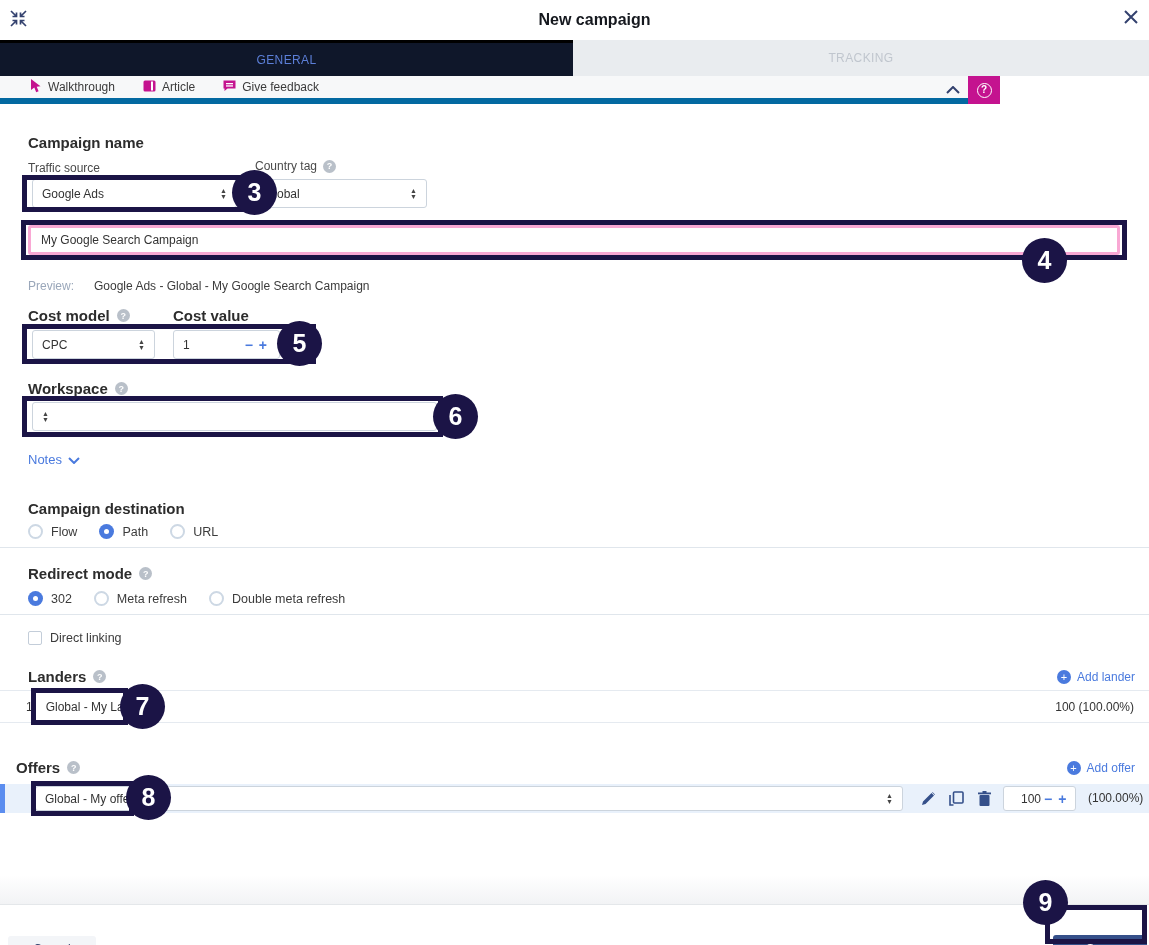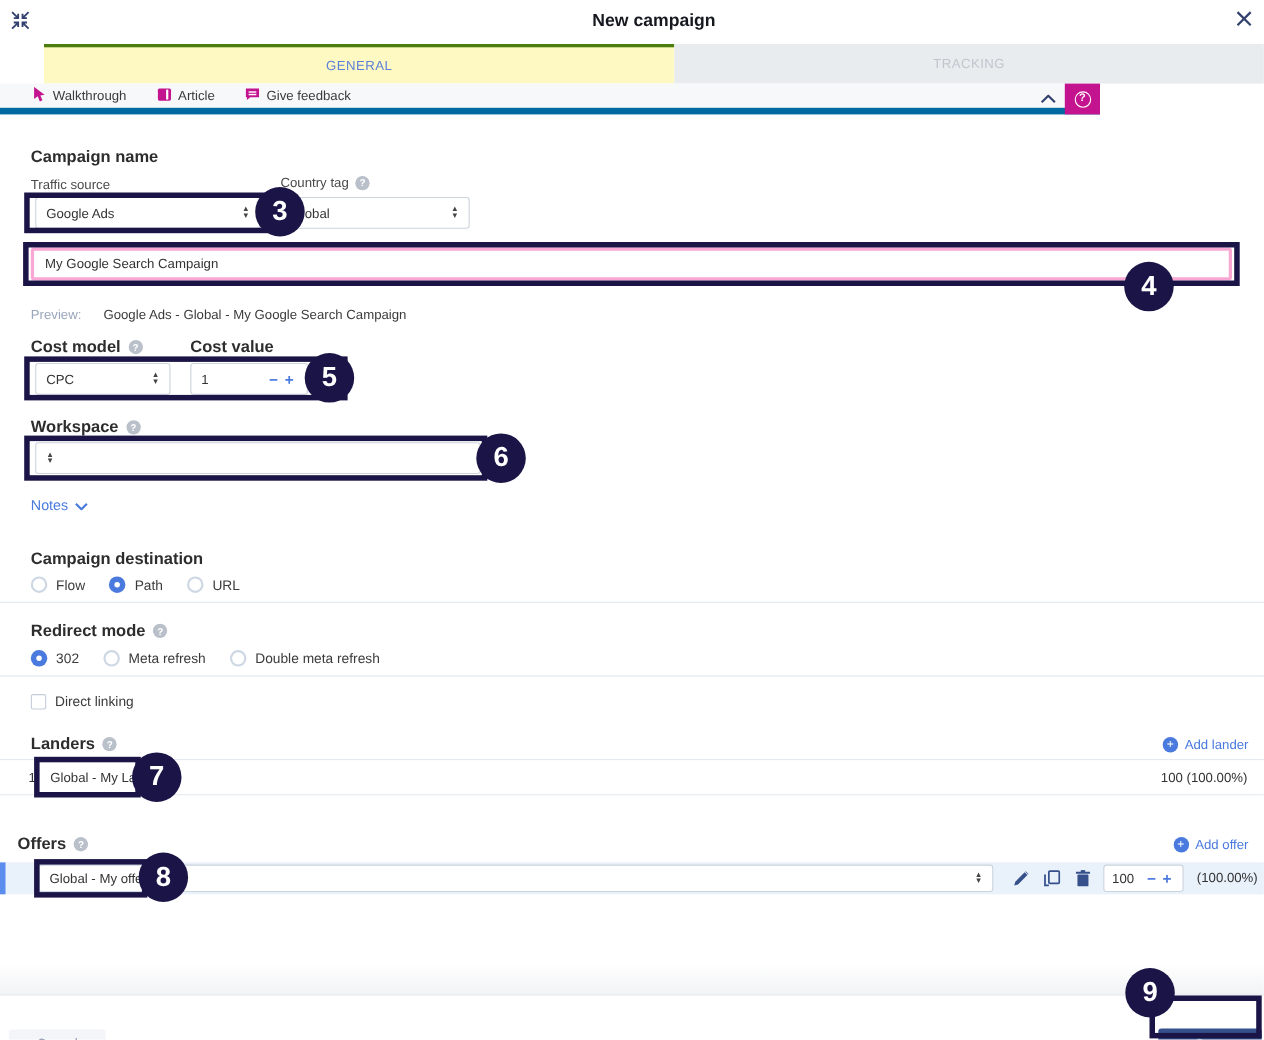--- a/index.html
+++ b/index.html
@@ -15,21 +15,21 @@
   .hdr-title { position:absolute; top:0; left:0; width:100%; height:40px; line-height:40px;
     text-align:center; font-size:16px; font-weight:bold; color:#15181e;padding-left:40px; }
   .icon-btn { position:absolute; cursor:pointer; display:flex; align-items:center; justify-content:center; }
   .compress { top:9px; left:9px; width:18px; height:18px; }
   .close { top:8px; right:9px; width:18px; height:18px; }
 
   
   .tabs { position:absolute; top:40px; left:0; width:1149px; height:36px; display:flex; }
   .tab { flex:0 0 573px; display:flex; align-items:center; justify-content:center;
     font-size:12px; letter-spacing:.4px; cursor:pointer; }
-  .tab.active { background:#fef9c3; border-top:3px solid #4d7c0f; color:#5c7fd8;margin-left:40px; }
+  .tab.active { background:#0f172a; border-top:3px solid #000000; color:#5c7fd8; }
   .tab.disabled { flex:1 1 auto; background:#e9ecef; color:#c0c6ce; }
 
   
   .toolbar { position:absolute; top:76px; left:0; width:1000px; height:28px;
     background:#f7f8f9; border-bottom:6px solid #0369a1; display:flex; align-items:center; }
   .tb-item { display:flex; align-items:center; gap:6px; font-size:12px; color:#3b3b3b;
     margin-left:28px; cursor:pointer; }
   .tb-item:first-child { margin-left:30px; }
   .tb-right { position:absolute; right:0; top:0; height:28px; display:flex; align-items:center; }
   .tb-chevron { width:30px; height:28px; display:flex; align-items:center; justify-content:center; cursor:pointer; }
@@ -67,21 +67,21 @@
     display:inline-flex; align-items:center; justify-content:center; font-size:11px; line-height:14px; }
 
   
   .lrow { position:absolute; left:0; width:1149px; height:33px; border-top:1px solid #e5eaf0;
     border-bottom:1px solid #e5eaf0; display:flex; align-items:center; font-size:12px; color:#333; }
   .orow { position:absolute; left:0; width:1149px; height:29px; background:#e9f1fb; }
   .orow::before { content:""; position:absolute; left:0; top:0; width:5px; height:29px; background:#5b8def; }
   .osel { position:absolute; left:35px; top:2px; width:868px; height:25px; }
   .oicon { position:absolute; top:4px; width:20px; height:20px; display:flex; align-items:center;
     justify-content:center; cursor:pointer; }
-  .oqty { position:absolute; left:1003px; top:2px; width:73px; height:25px; padding:0 7px; }
+  .oqty { position:absolute; left:1003px; top:2px; width:73px; height:25px; padding:0 17px; }
   .oshare { position:absolute; left:1088px; top:7px; font-size:12px; color:#333; }
 
   
   .footer-shadow { position:absolute; left:0; top:875px; width:1149px; height:30px;
     background:linear-gradient(#ffffff,#f2f3f5); border-bottom:1px solid #e4e7ea; }
   .btn { display:flex; align-items:center; justify-content:center; font-size:12px;
     border-radius:3px; cursor:pointer; font-weight:normal;margin-top:23px; }
   .btn-cancel { position:absolute; left:8px; top:913px; width:88px; height:25px;
     background:#f3f5f8; color:#33416e; }
   .btn-save { position:absolute; left:1053px; top:912px; width:94px; height:28px;

